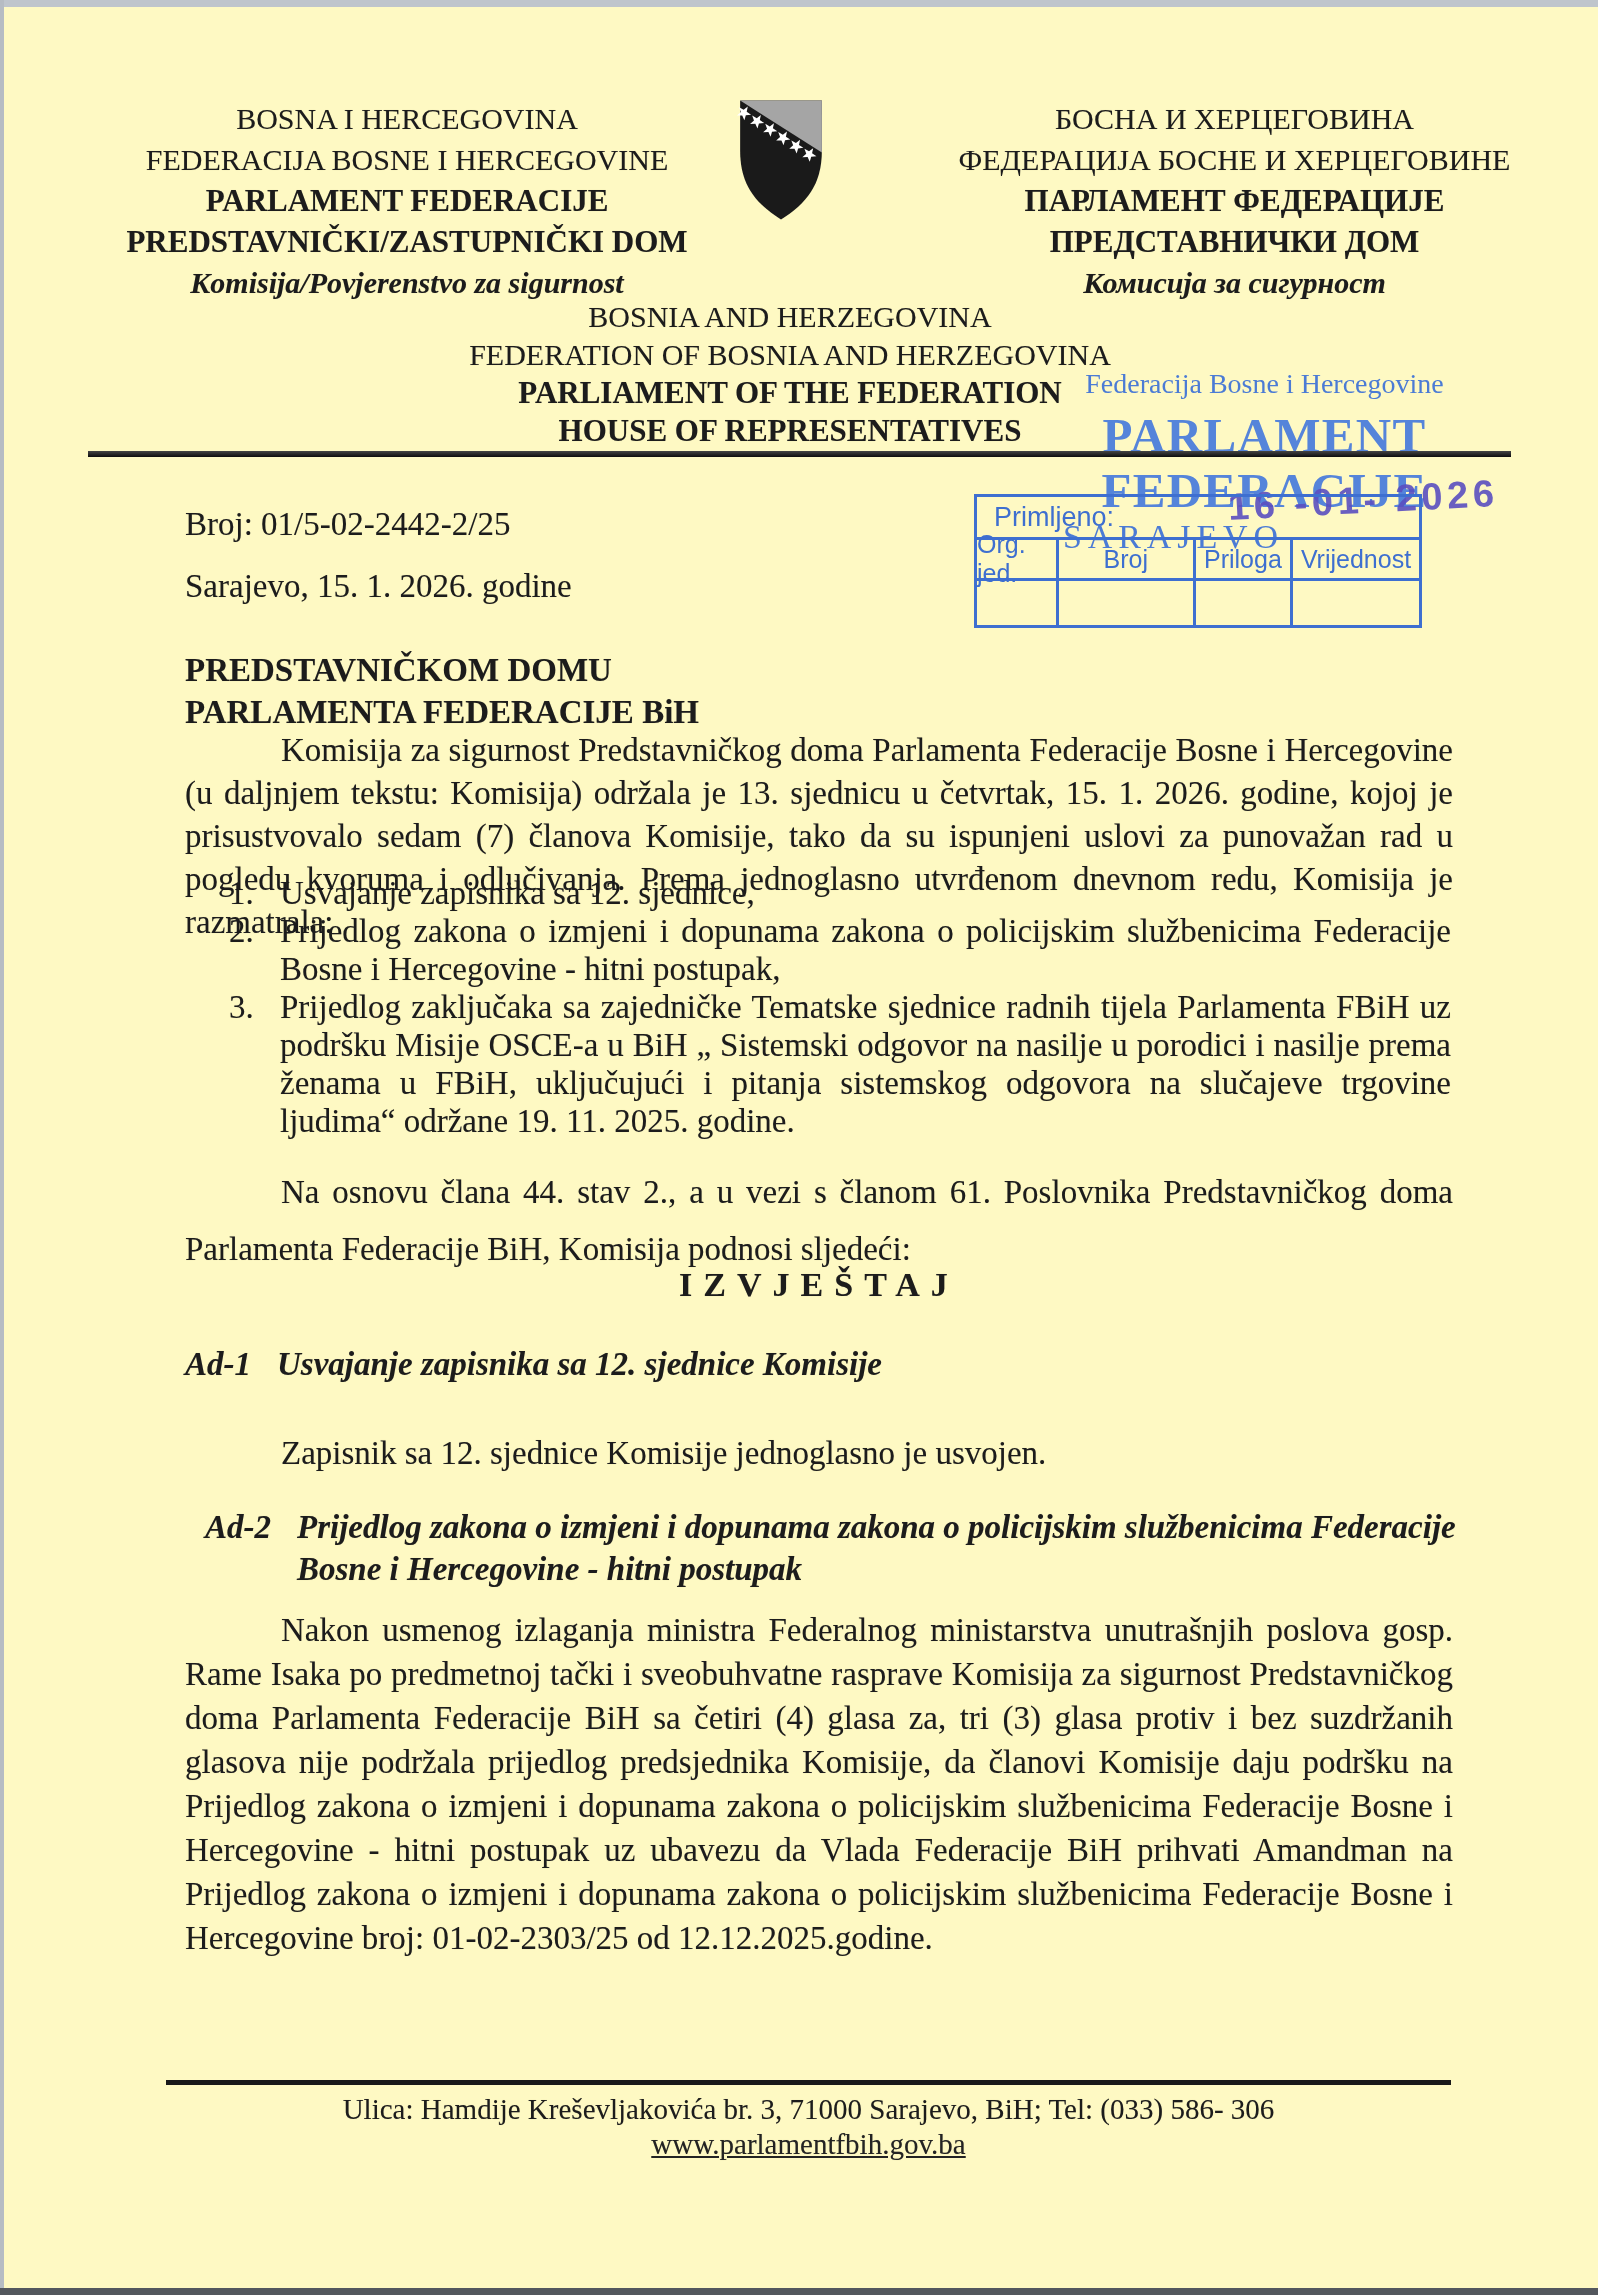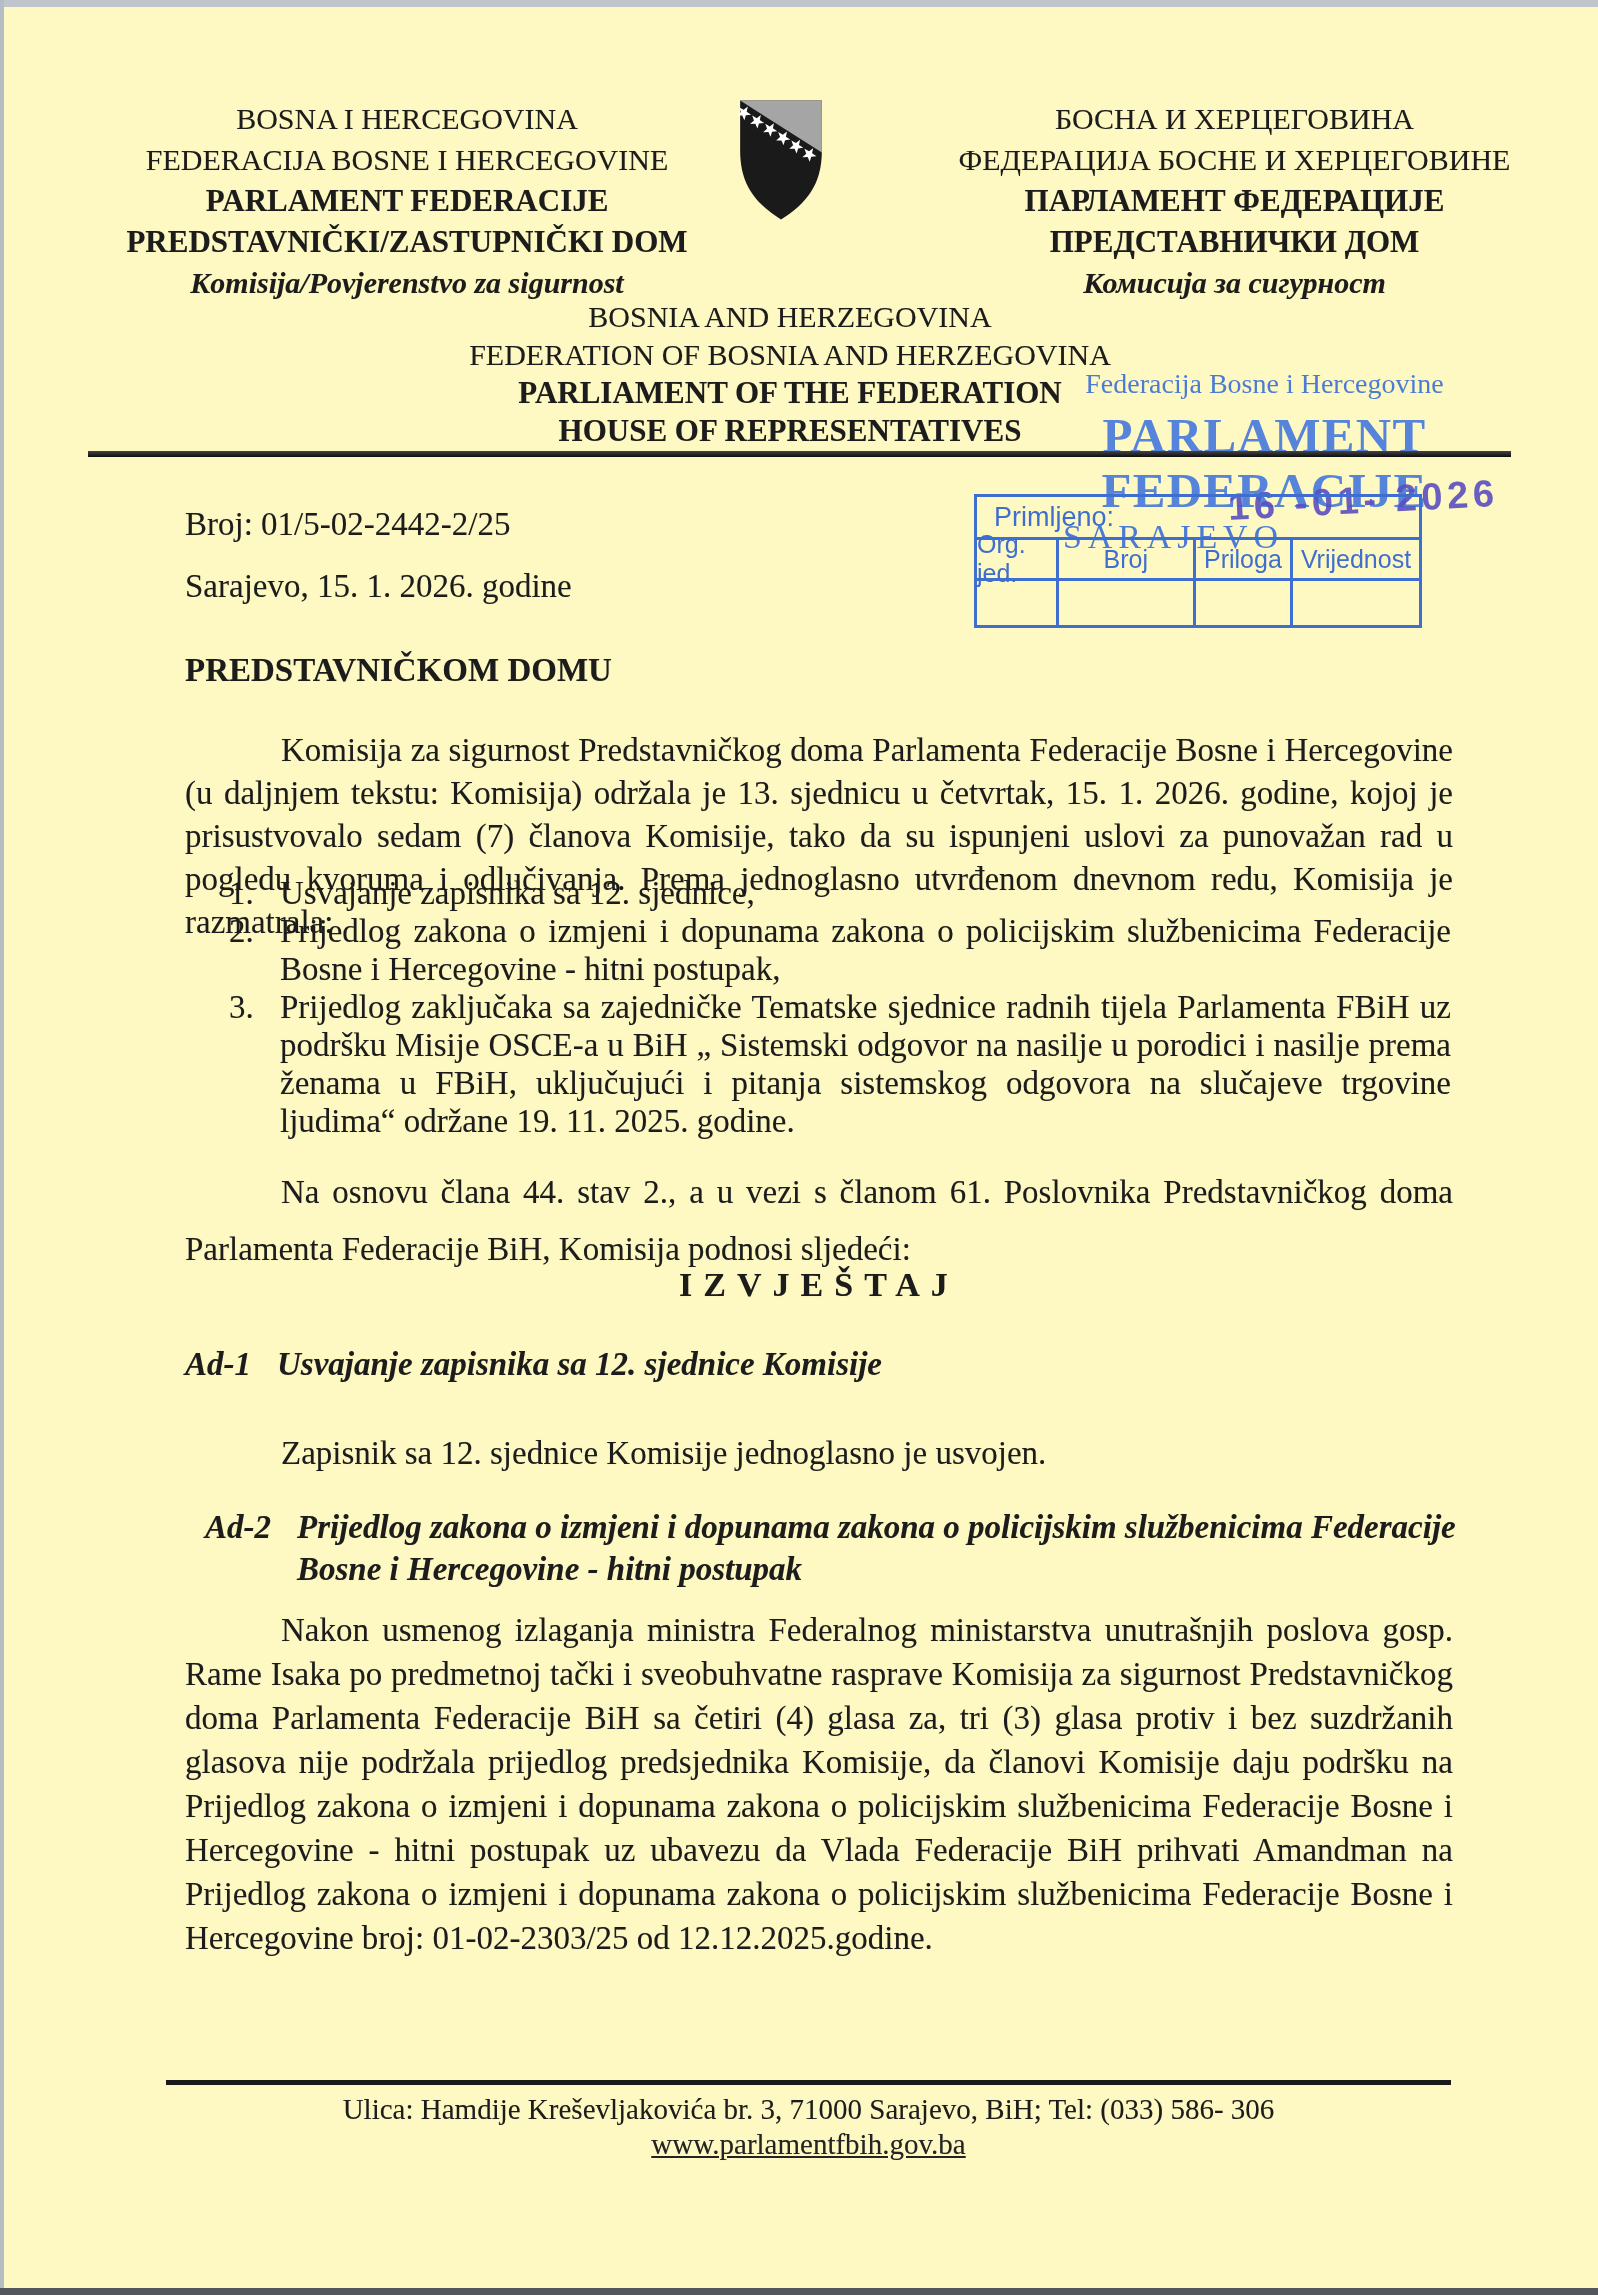--- a/index.html
+++ b/index.html
@@ -152,20 +152,21 @@
     </div>
   </div>
 
   <div class="ref">
     <div>Broj: 01/5-02-2442-2/25</div>
     <div>Sarajevo, 15. 1. 2026. godine</div>
   </div>
 
   <div class="recipient">
     <div>PREDSTAVNIČKOM DOMU</div>
+    <div>PARLAMENTA FEDERACIJE BiH</div>
   </div>
 
   <div class="para p-intro">Komisija za sigurnost Predstavničkog doma Parlamenta Federacije Bosne i Hercegovine (u daljnjem tekstu: Komisija) održala je 13. sjednicu u četvrtak, 15. 1. 2026. godine, kojoj je prisustvovalo sedam (7) članova Komisije, tako da su ispunjeni uslovi za punovažan rad u pogledu kvoruma i odlučivanja. Prema jednoglasno utvrđenom dnevnom redu, Komisija je razmatrala:</div>
 
   <div class="agenda">
     <div class="item">
       <span class="num">1.</span>
       <span>Usvajanje zapisnika sa 12. sjednice,</span>
     </div>
     <div class="item">

